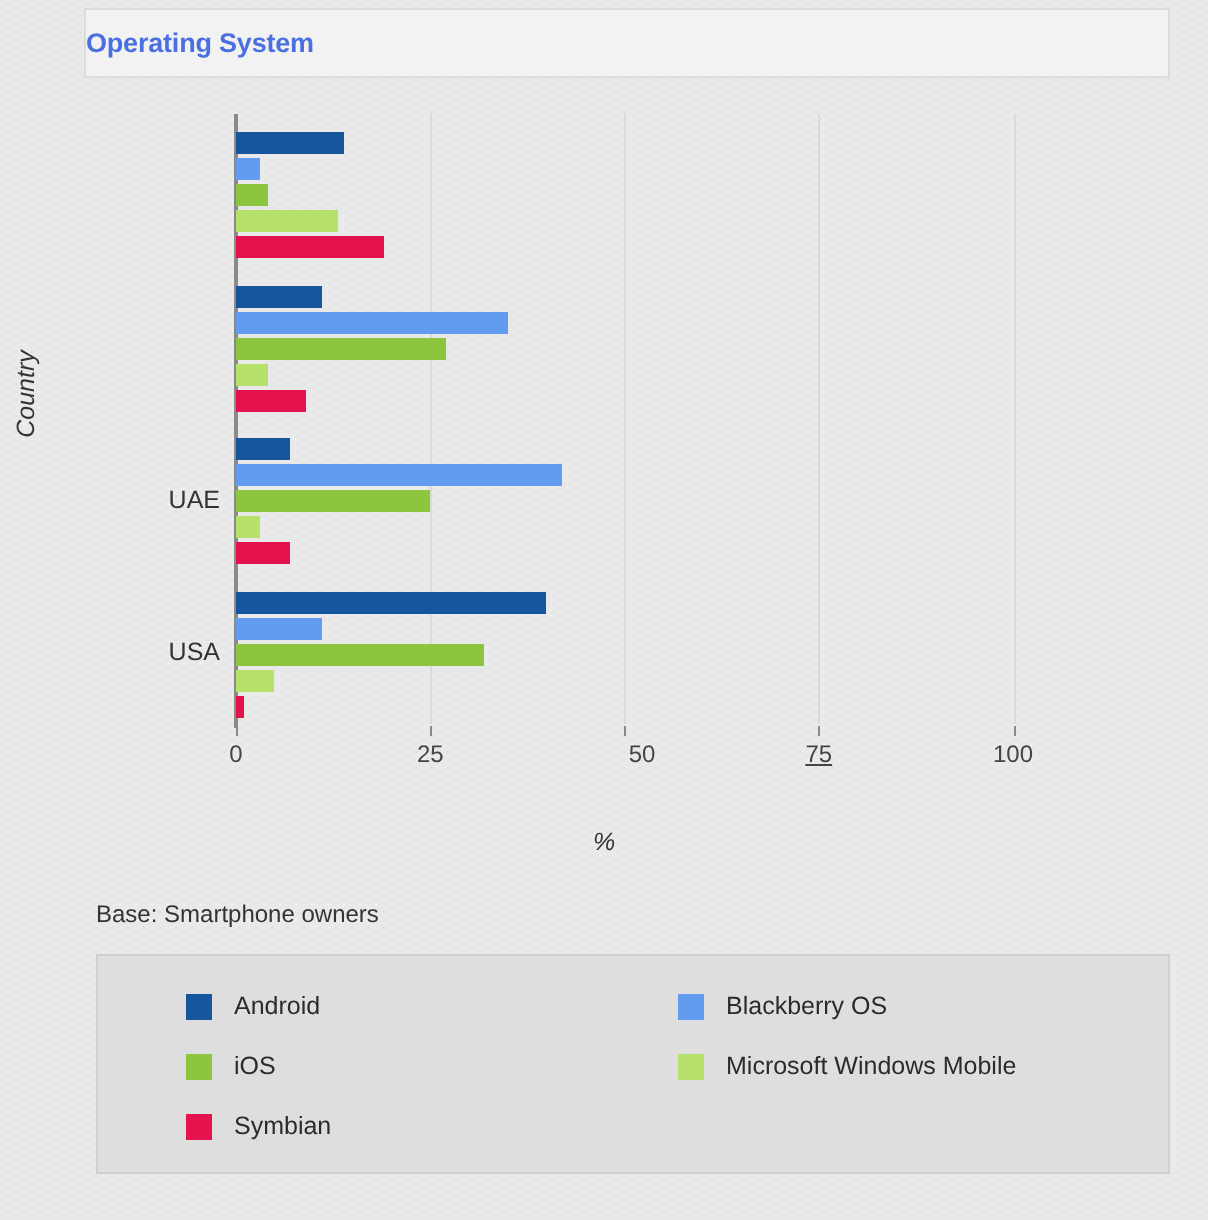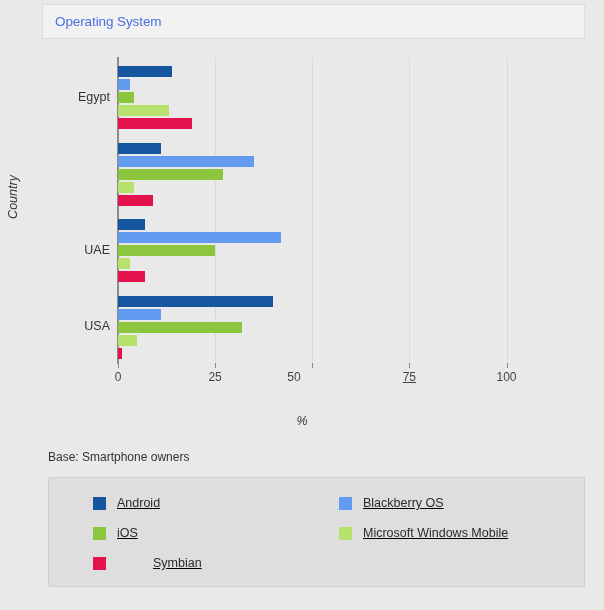--- a/index.html
+++ b/index.html
@@ -42,24 +42,24 @@
     top: 4px;
     width: 543px;
     height: 35px;
     background: #f2f2f2;
     border: 1px solid #dcdcdc;
     box-sizing: border-box;
     display: flex;
     align-items: center;
   }
   #title-text {
-    margin-left: 12px;
+    margin-left: 0;
     color: #4a6fe0;
     font-size: 13.5px;
-    font-weight: normal;
+    font-weight: bold;
     letter-spacing: -0.1px;
     text-align: right;
   }
 
   
   #plot-area {
     position: absolute;
     left: 118px;
     top: 57px;
     width: 389px;
@@ -159,21 +159,20 @@
     width: 537px;
     height: 110px;
     background: #dedede;
     border: 1px solid #d0d0d0;
     box-sizing: border-box;
   }
   .legend-item {
     position: absolute;
     display: flex;
     align-items: center;
-    text-decoration: underline;
   }
   .legend-swatch {
     width: 13px;
     height: 13px;
     flex: 0 0 auto;
   }
   .legend-label {
     margin-left: 11px;
     font-size: 12.5px;
     color: #2b2b2b;
@@ -218,53 +217,52 @@
       <div class="bar" title="UAE — Microsoft Windows Mobile: 3%" style="width: 11.655px; height: 11px; top: 201.3px; background: rgb(182, 226, 107);"></div>
       <div class="bar" title="UAE — Symbian: 7%" style="width: 27.195px; height: 11px; top: 214.4px; background: rgb(228, 19, 78);"></div>
       <div class="bar" title="USA — Android: 40%" style="width: 155.4px; height: 11px; top: 238.5px; background: rgb(21, 86, 159);"></div>
       <div class="bar" title="USA — Blackberry OS: 11%" style="width: 42.735px; height: 11px; top: 251.6px; background: rgb(99, 155, 240);"></div>
       <div class="bar" title="USA — iOS: 32%" style="width: 124.32px; height: 11px; top: 264.7px; background: rgb(140, 198, 62);"></div>
       <div class="bar" title="USA — Microsoft Windows Mobile: 5%" style="width: 19.425px; height: 11px; top: 277.8px; background: rgb(182, 226, 107);"></div>
       <div class="bar" title="USA — Symbian: 1%" style="width: 3.885px; height: 11px; top: 290.9px; background: rgb(228, 19, 78);"></div>
     </div>
 
   <div id="cat-labels">
-      <div class="cat-label" style="top: 89.7px;">Egypt</div>
       <div class="cat-label" style="top: 242.7px;">UAE</div>
       <div class="cat-label" style="top: 319.2px;">USA</div>
     </div>
 
   <div id="ticks">
       <div class="tick-mark" style="left: 118px;"></div>
       <div class="tick-label" style="left: 118px;">0</div>
       <div class="tick-mark" style="left: 215.125px;"></div>
       <div class="tick-label" style="left: 215.125px;">25</div>
       <div class="tick-mark" style="left: 312.25px;"></div>
-      <div class="tick-label" style="left: 294px;">50</div>
+      <div class="tick-label" style="left: 321px;">50</div>
       <div class="tick-mark" style="left: 409.375px;"></div>
       <div class="tick-label" style="left: 409.375px; text-decoration: underline;">75</div>
       <div class="tick-mark" style="left: 506.5px;"></div>
       <div class="tick-label" style="left: 506.5px;">100</div>
     </div>
 
   <div id="xlabel">%</div>
   <div id="ylabel">Country</div>
 
   <div id="base-note">Base: Smartphone owners</div>
 
   <div id="legend">
       <div class="legend-item" style="left: 44px; top: 18px;">
         <span class="legend-swatch" style="background: rgb(21, 86, 159);"></span>
         <span class="legend-label">Android</span>
       </div>
       <div class="legend-item" style="left: 44px; top: 48px;">
         <span class="legend-swatch" style="background: rgb(140, 198, 62);"></span>
         <span class="legend-label">iOS</span>
       </div>
-      <div class="legend-item" style="left: 44px; top: 78px; gap: 36px;">
+      <div class="legend-item" style="left: 44px; top: 78px;">
         <span class="legend-swatch" style="background: rgb(228, 19, 78);"></span>
         <span class="legend-label">Symbian</span>
       </div>
       <div class="legend-item" style="left: 290px; top: 18px;">
         <span class="legend-swatch" style="background: rgb(99, 155, 240);"></span>
         <span class="legend-label">Blackberry OS</span>
       </div>
       <div class="legend-item" style="left: 290px; top: 48px;">
         <span class="legend-swatch" style="background: rgb(182, 226, 107);"></span>
         <span class="legend-label">Microsoft Windows Mobile</span>

